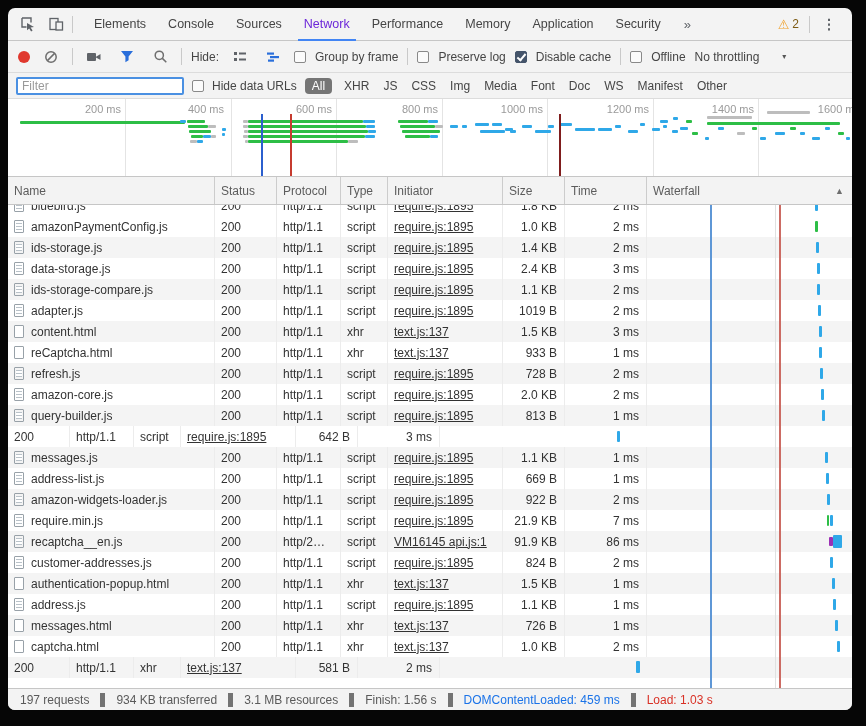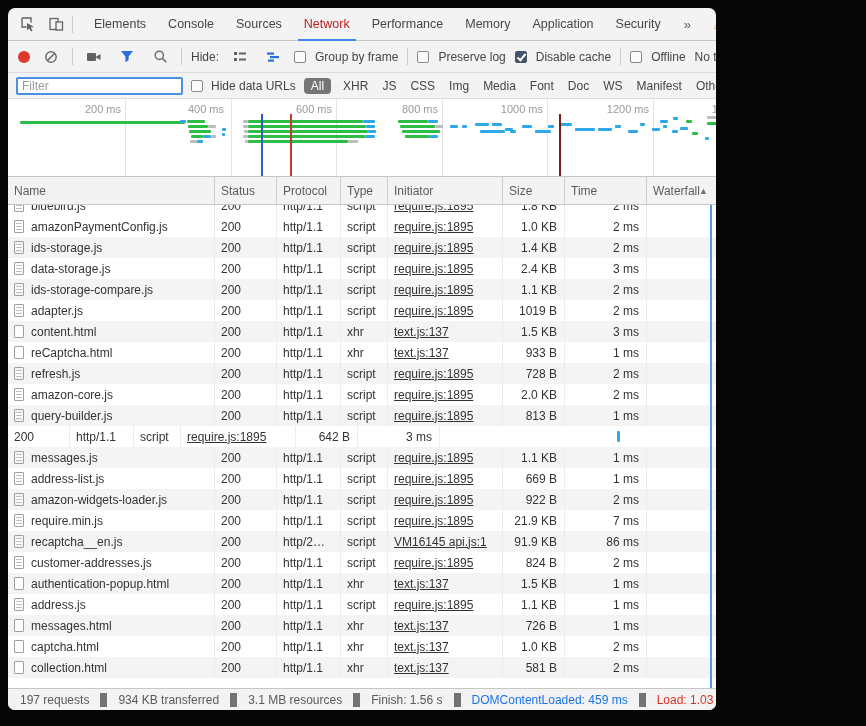--- a/index.html
+++ b/index.html
@@ -1,27 +1,27 @@
 <!DOCTYPE html>
 <html><head>
 <meta charset="utf-8">
 <style>
   *{box-sizing:border-box;margin:0;padding:0}
   html,body{width:866px;height:726px;background:#060606;overflow:hidden}
   .frame{position:relative;width:866px;height:726px;background:#060606}
-  .window{position:absolute;left:8px;top:8px;width:708px;height:702px;background:#f3f3f3;
+  .window{position:absolute;left:8px;top:8px;width:844px;height:702px;background:#f3f3f3;
     border-radius:7px;overflow:hidden;display:flex;flex-direction:column;
     font-family:"Liberation Sans",sans-serif;font-size:12px;color:#333}
   .vdiv{width:1px;height:17px;background:#c9c9c9;flex:none}
   
   .tabbar{flex:0 0 33px;display:flex;align-items:center;border-bottom:1px solid #c6c6c6;padding:0 8px;gap:4px}
   .tb-icon{width:24px;height:22px;display:flex;align-items:center;justify-content:center;flex:none}
   #tabs{display:flex;height:100%;align-items:stretch;margin-left:6px}
   .tab{padding:0 11px;display:flex;align-items:center;position:relative;color:#454545;font-size:12.5px;white-space:nowrap}
-  .tab.active{color:#b91c1c}
+  .tab.active{color:#6d28d9}
   .tab.active::after{content:"";position:absolute;left:5px;right:5px;bottom:-1px;height:2px;background:#4285f4}
   .more-tabs{padding:0 8px;color:#5f6368;font-size:13px}
   .tb-spacer{flex:1}
   .warn-badge{display:flex;align-items:center;gap:3px;padding:0 6px}
   .warn-glyph{color:#f0a12c;font-size:13px}
   .warn-num{color:#7d5b13}
   .kebab{color:#5f6368;font-size:14px;font-weight:bold;padding:0 8px;letter-spacing:0}
   
   .toolbar{flex:0 0 32px;display:flex;align-items:center;border-bottom:1px solid #dcdcdc;padding:0 10px;gap:9px}
   .rec-dot{width:12px;height:12px;border-radius:50%;background:#e0382e;flex:none}
@@ -61,21 +61,21 @@
   .doc{width:10px;height:13px;border:1px solid #98a1a8;border-radius:1px;background:#fff;margin:0 7px 0 2px;flex:none}
   .doc.script{padding:2px 1px;background-image:repeating-linear-gradient(to bottom,#fff 0 2px,#b9c2c9 2px 3px);
     background-clip:content-box}
   .ilink{color:#333;text-decoration:underline;cursor:pointer}
   .wfm{position:absolute;border-radius:1px}
   #wf-overlay{position:absolute;top:0;bottom:0;left:0;right:0;pointer-events:none}
   .wf-vline{position:absolute;top:0;bottom:0}
   
   .statusbar{flex:0 0 22px;display:flex;align-items:center;border-top:1px solid #c6c6c6;background:#f3f3f3;
     color:#5a5a5a;padding:0 10px;overflow:hidden}
-  .sb-item{padding:0 11px;border-right:7px solid #737373;white-space:nowrap}
+  .sb-item{padding:0 11px;border-right:5px solid #737373;white-space:nowrap}
   .sb-item:first-child{padding-left:2px}
   .sb-item:last-child{border-right:none}
   .sb-dcl{color:#1a73e8}
   .sb-load{color:#d93025}
   svg{display:block}
 </style>
 </head>
 <body>
 
 <div class="frame">
@@ -666,24 +666,20 @@
             <div class="cell c4">
               <span class="ilink">text.js:137</span>
             </div>
             <div class="cell right c5">1.0 KB</div>
             <div class="cell right c6">2 ms</div>
             <div class="cell c7" style="border-right: none;">
               <div class="wfm" style="left: 190px; top: 5px; width: 3px; height: 11px; background: rgb(47, 168, 232);"></div>
             </div>
           </div>
           <div class="row stripe">
-            <div class="cell namec c0">
-              <div class="doc"></div>
-              <span>collection.html</span>
-            </div>
             <div class="cell c1">200</div>
             <div class="cell c2">http/1.1</div>
             <div class="cell c3">xhr</div>
             <div class="cell c4">
               <span class="ilink">text.js:137</span>
             </div>
             <div class="cell right c5">581 B</div>
             <div class="cell right c6">2 ms</div>
             <div class="cell c7" style="border-right: none;">
               <div class="wfm" style="left: 196px; top: 4px; width: 4px; height: 12px; background: rgb(47, 168, 232);"></div>

